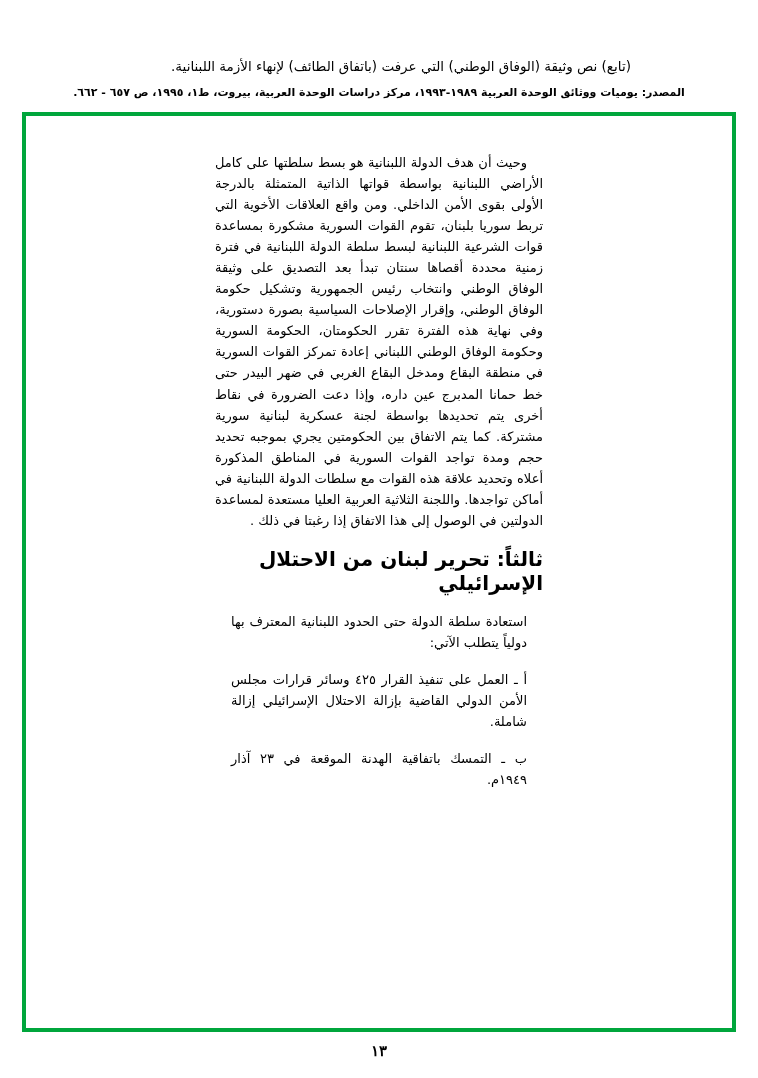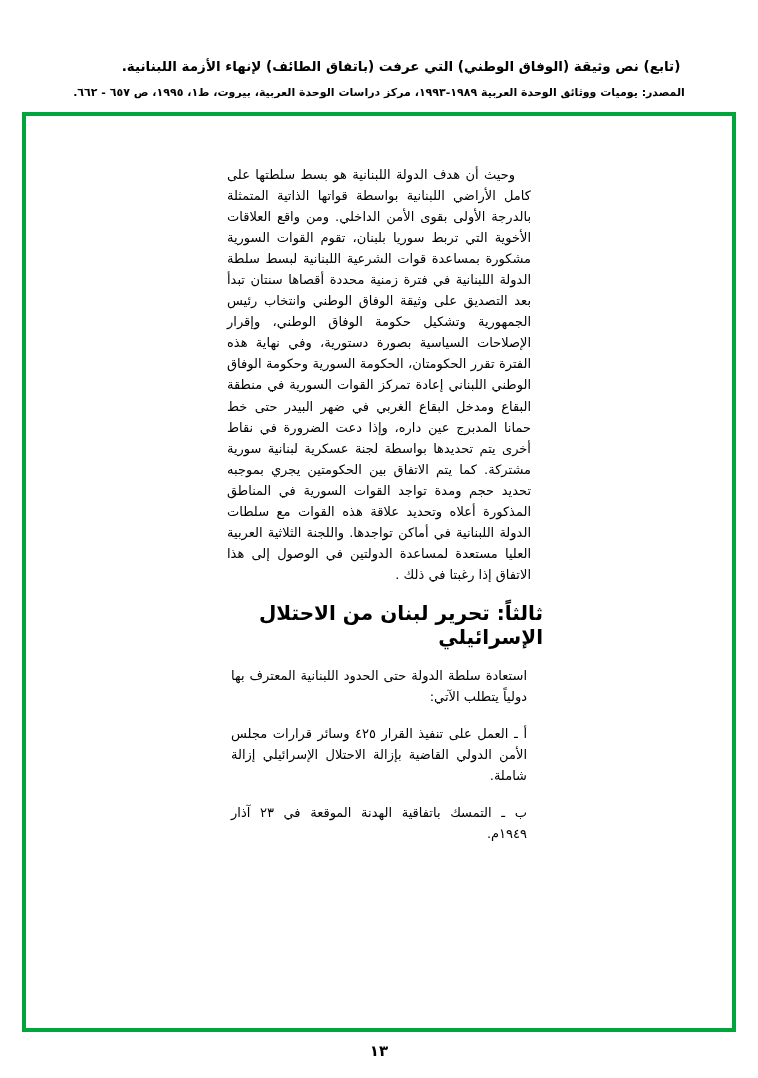--- a/index.html
+++ b/index.html
@@ -23,21 +23,21 @@
     box-sizing: border-box;
   }
 
   
   .header {
     text-align: center;
     padding-top: 56px;
   }
   .doc-title {
     font-size: 13.5px;
-    font-weight: bold;
+    font-weight: normal;
     line-height: 1.5;
     direction: rtl;
     margin-left: 44px;
   }
   .doc-source {
     font-size: 11px;
     font-weight: bold;
     line-height: 1.5;
     margin-top: 9px;
     direction: rtl;
@@ -69,21 +69,21 @@
     width: 328px;
     margin: 0 auto;
     direction: rtl;
     text-align: justify;
     text-align-last: right;
   }
 
   p.para {
     font-size: 13px;
     line-height: 1.62;
-    margin: 12px;
+    margin: 0;
     direction: rtl;
   }
   p.para.indent {
     text-indent: 16px;
   }
 
   h2.section-heading {
     font-size: 20px;
     font-weight: bold;
     margin: 16px 0 10px 0;
@@ -106,20 +106,21 @@
   
   .page-number {
     position: absolute;
     bottom: 18px;
     left: 0;
     right: 0;
     text-align: center;
     font-size: 15px;
     font-weight: bold;
     direction: rtl;
+    font-family: Liberation Serif, serif;
   }
 </style>
 </head>
 <body>
 
 <div class="page">
 
   <div class="header">
     <div class="doc-title">(تابع) نص وثيقة (الوفاق الوطني) التي عرفت (باتفاق الطائف) لإنهاء الأزمة اللبنانية.</div>
     <div class="doc-source">المصدر: يوميات ووثائق الوحدة العربية ١٩٨٩-١٩٩٣، مركز دراسات الوحدة العربية، بيروت، ط١،  ١٩٩٥، ص ٦٥٧ - ٦٦٢.</div>

